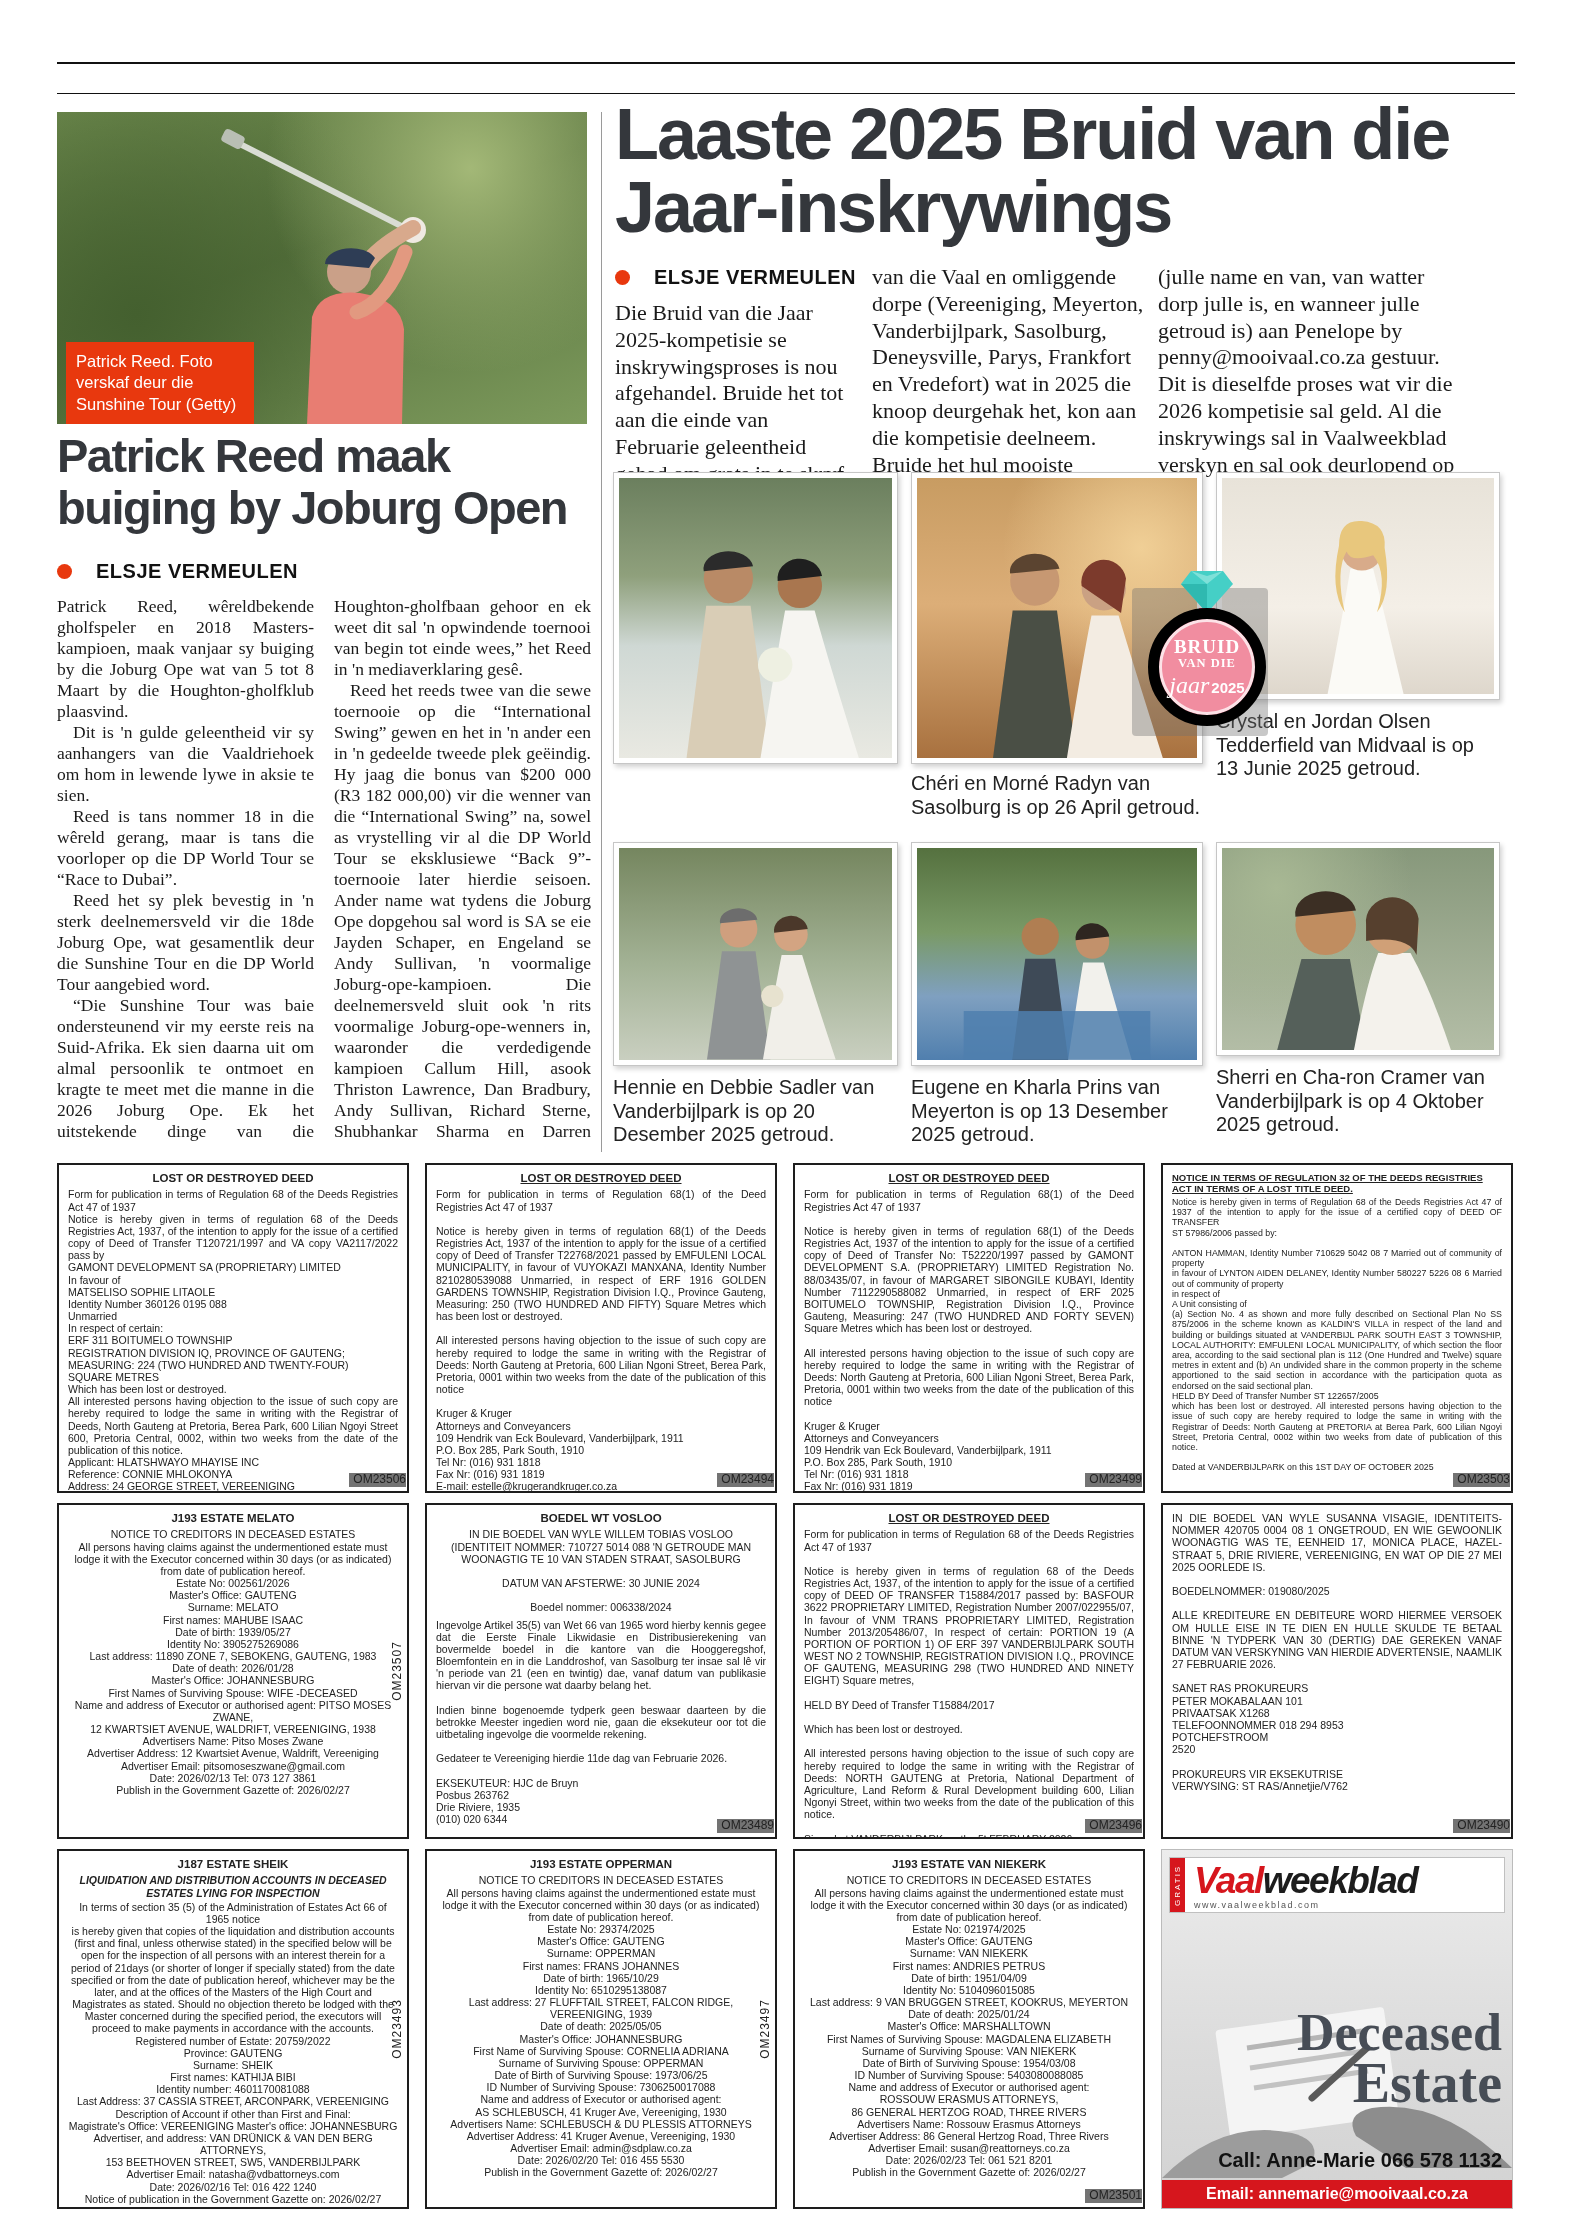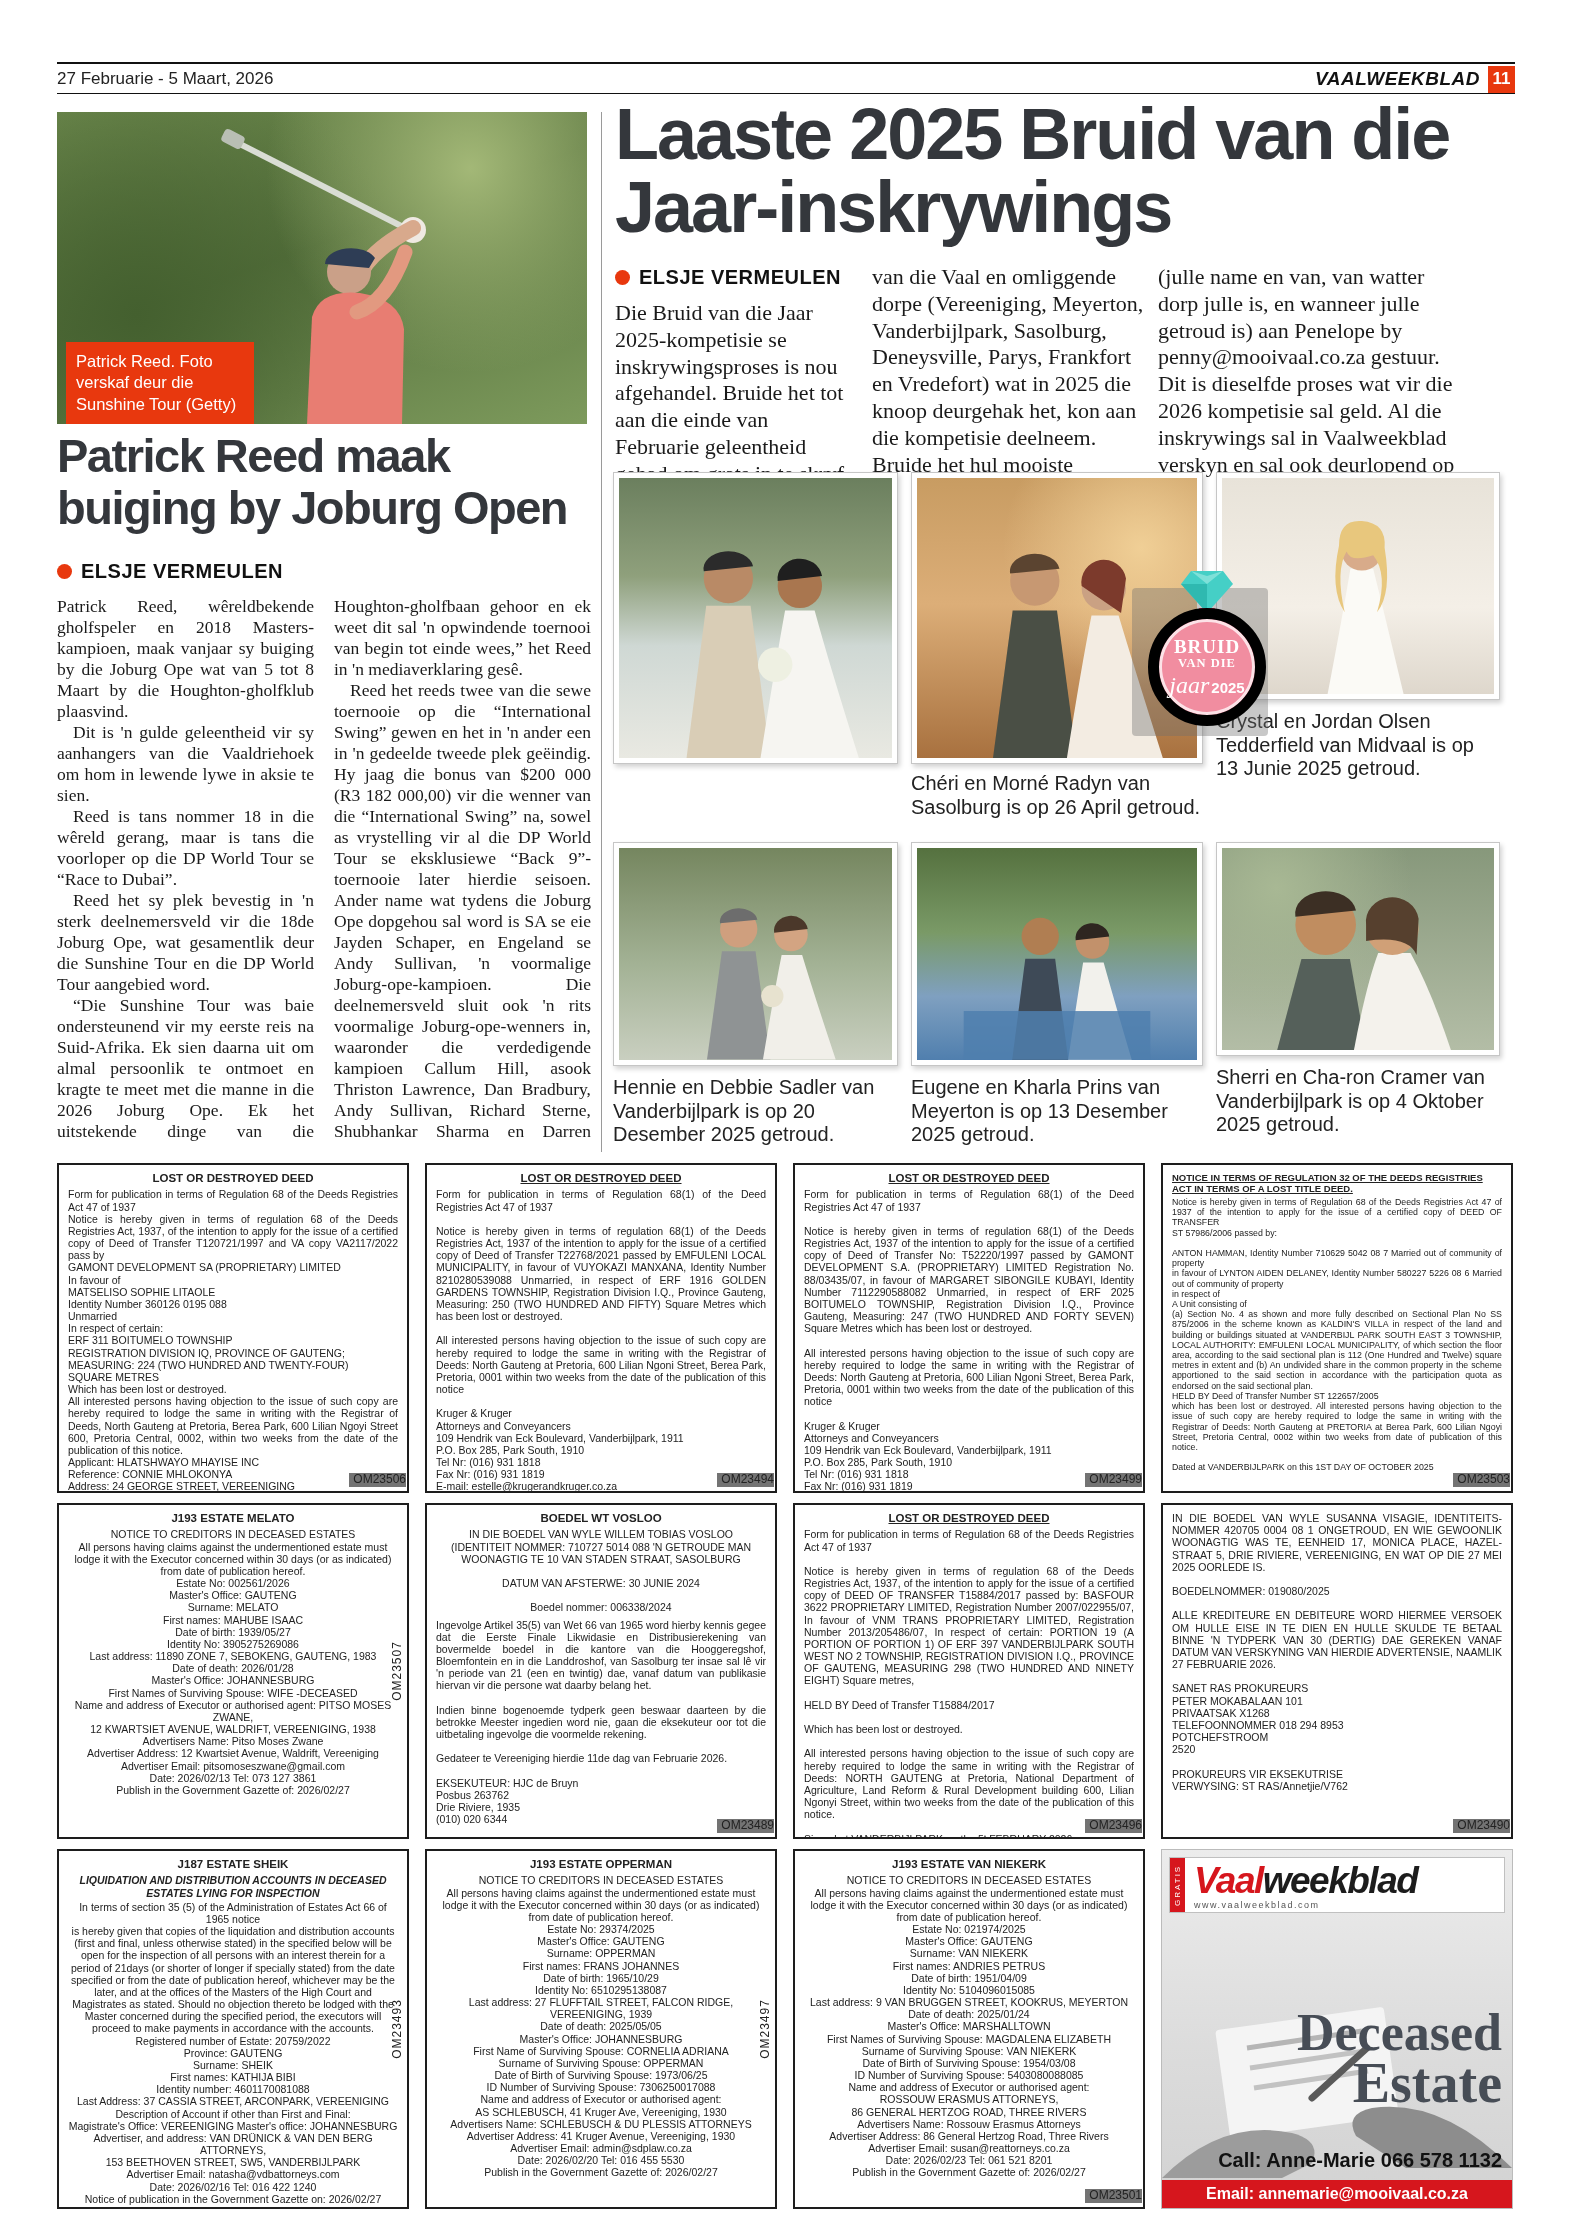--- a/index.html
+++ b/index.html
@@ -17,21 +17,21 @@
            display:flex;align-items:center;justify-content:center;}
   
   .golf-photo{left:57px;top:112px;width:530px;height:312px;overflow:hidden;
      background:radial-gradient(circle at 78% 18%,#a3b877 0%,rgba(0,0,0,0) 42%),
                 radial-gradient(circle at 15% 65%,#44602f 0%,rgba(0,0,0,0) 55%),
                 linear-gradient(160deg,#6e8a4e 0%,#55703c 45%,#7d9a5c 100%);}
   .golf-cap{position:absolute;left:9px;bottom:0;width:168px;background:#e8380e;color:#fff;
             font-size:16.5px;line-height:1.3;padding:9px 10px;}
   .golf-headline{left:57px;top:430px;width:534px;font-weight:bold;font-size:47px;line-height:1.1;
                  letter-spacing:-1.5px;color:#34373c;}
-  .byline{display:flex;align-items:center;gap:9px;font-weight:bold;font-size:20px;color:#111;letter-spacing:.5px;}
+  .byline{display:flex;align-items:center;gap:24px;font-weight:bold;font-size:20px;color:#111;letter-spacing:.5px;}
   .byline .dot{width:15px;height:15px;border-radius:50%;background:#e8380e;flex:0 0 auto;}
   .golf-byline{left:57px;top:560px;}
   .golf-cols{left:57px;top:596px;width:534px;height:556px;column-count:2;column-gap:20px;
              font-family:"Liberation Serif",serif;font-size:17.5px;line-height:1.2;text-align:justify;overflow:hidden;}
   .golf-cols p{margin:0;text-indent:16px;}
   .golf-cols p.first{text-indent:0;}
   .vdivider{left:601px;top:112px;width:1px;height:1040px;background:#9a9a9a;}
   
   .bride-headline{left:615px;top:98px;width:905px;font-weight:bold;font-size:72px;line-height:1.02;
                   letter-spacing:-2px;color:#34373c;}
@@ -98,27 +98,20 @@
   .ad-call{position:absolute;right:10px;bottom:36px;font-weight:bold;font-size:20px;color:#111;}
   .ad-email{position:absolute;left:0;right:0;bottom:0;height:28px;background:#d6161d;color:#fff;
             font-weight:bold;font-size:16px;display:flex;align-items:center;justify-content:center;}
 </style>
 </head>
 <body>
 
 <div class="page">
 
   <div class="rule-top"></div>
-  <div class="hdr-row">
-    <span>27 Februarie - 5 Maart, 2026</span>
-    <span class="brandwrap">
-      <span class="brand">VAALWEEKBLAD</span>
-      <span class="pagebox">11</span>
-    </span>
-  </div>
   <div class="rule-bot"></div>
 
   <div class="abs golf-photo">
     <svg width="530" height="312" viewBox="0 0 530 312">
       <line x1="175" y1="28" x2="352" y2="118" stroke="#d9ddd4" stroke-width="6"></line>
       <rect x="165" y="20" width="22" height="14" rx="4" fill="#b9bfb4" transform="rotate(27 176 27)"></rect>
       <circle cx="356" cy="118" r="13" fill="#efe9e2"></circle>
       <path d="M300 168 q10 -28 56 -52" stroke="#d8a98c" stroke-width="16" fill="none" stroke-linecap="round"></path>
       <circle cx="292" cy="160" r="22" fill="#caa088"></circle>
       <path d="M268 152 a26 16 0 0 1 50 -6 l-6 10 z" fill="#2e3d55"></path>

